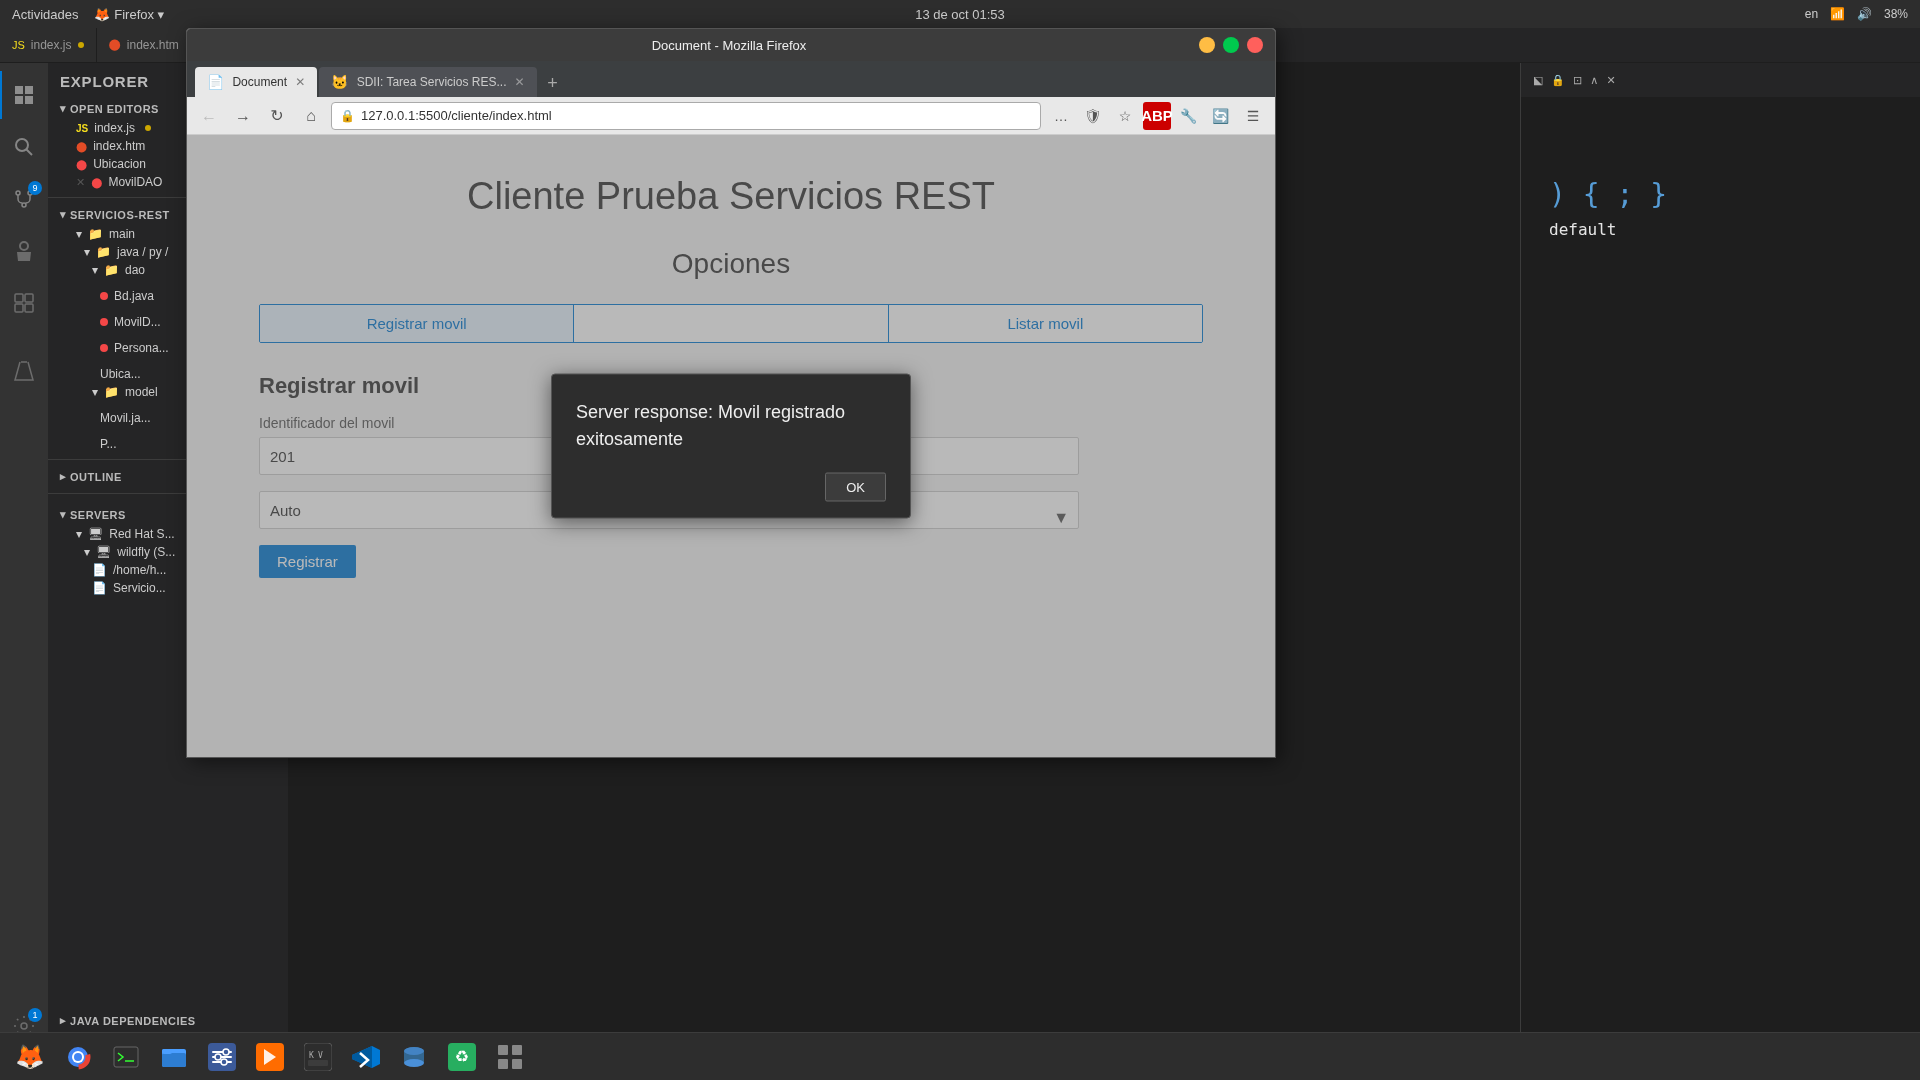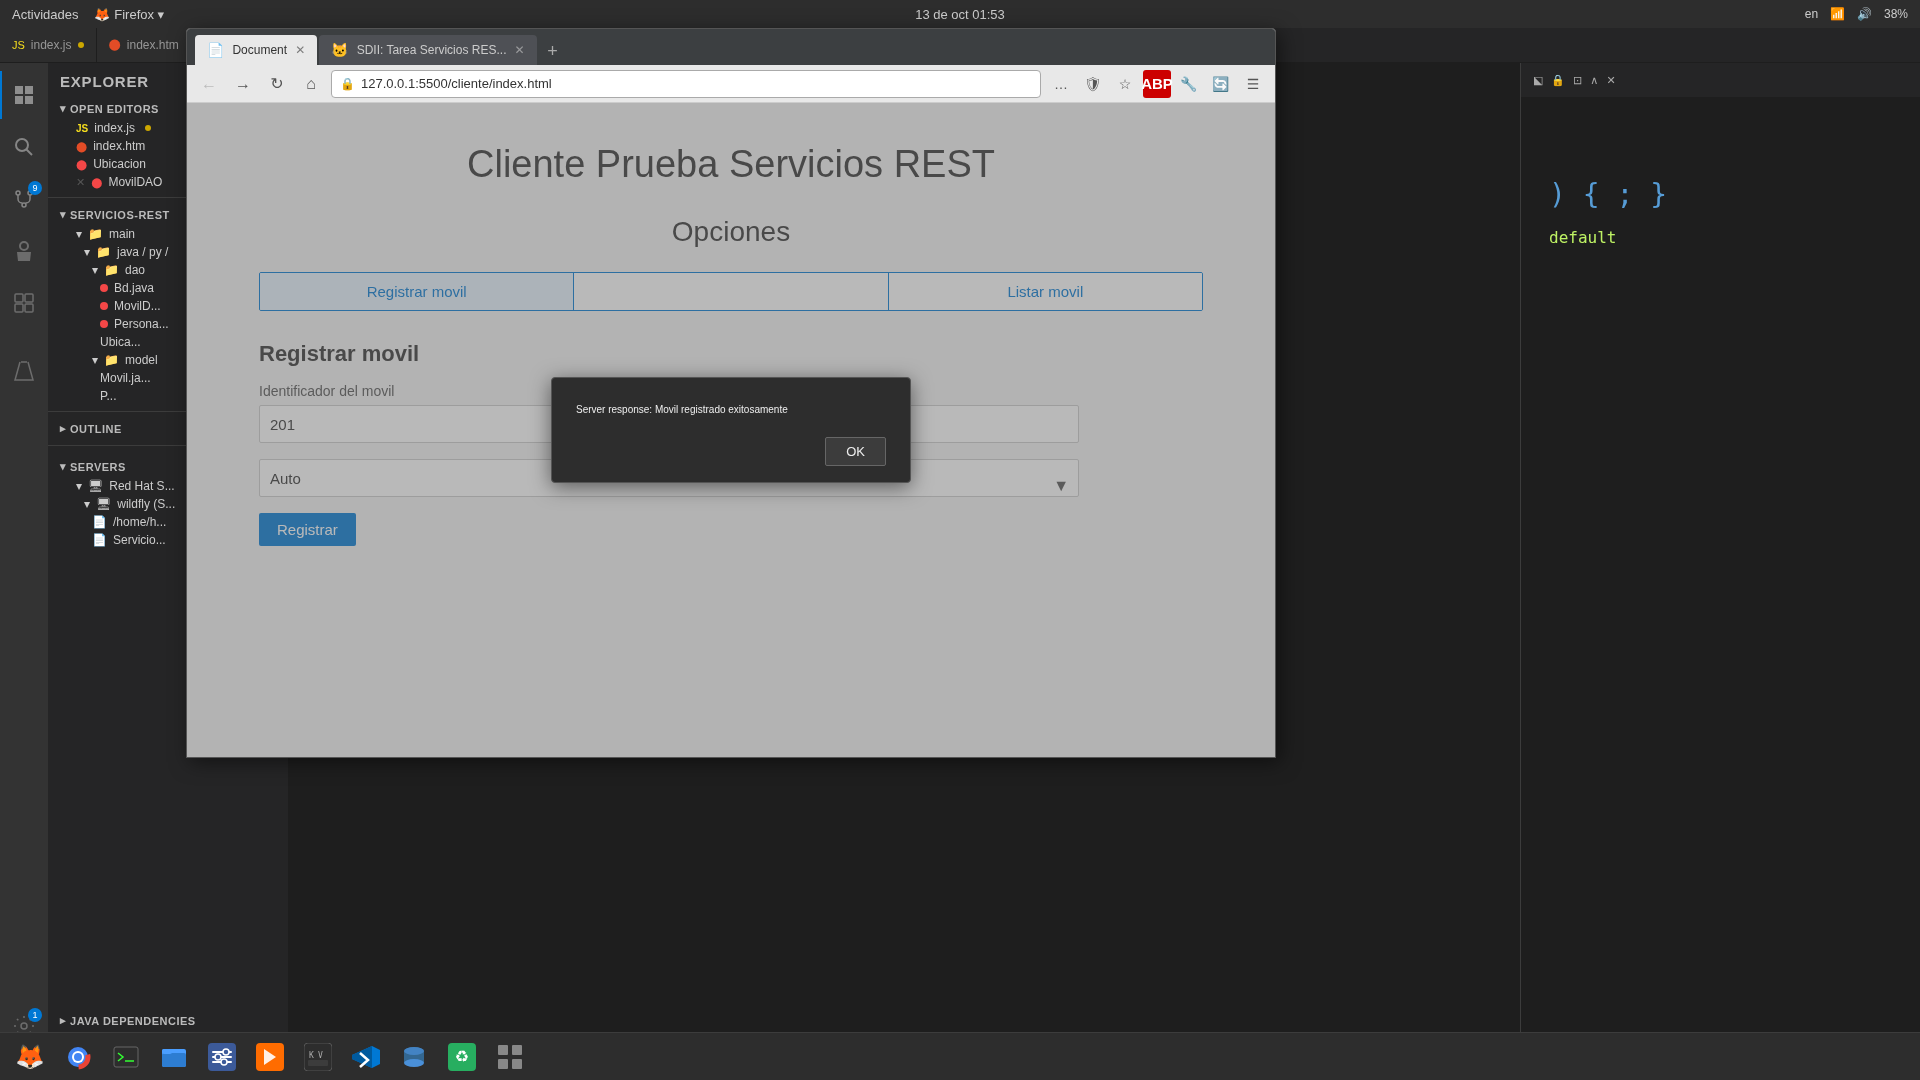--- a/index.html
+++ b/index.html
@@ -168,21 +168,21 @@
       align-items: center;
       gap: 6px;
       color: #cccccc;
       white-space: nowrap;
       overflow: hidden;
       text-overflow: ellipsis;
     }
     .sidebar-item.indent1 { padding-left: 28px; }
     .sidebar-item.indent2 { padding-left: 36px; }
     .sidebar-item.indent3 { padding-left: 44px; }
-    .sidebar-item.indent4 { padding-left: 52px; }
+    .sidebar-item.indent4 { padding-left: 52px; margin-top: 8px; }
     .sidebar-item .dot {
       width: 8px;
       height: 8px;
       border-radius: 50%;
       flex-shrink: 0;
     }
     .dot-red { background: #f44747; }
     .sidebar-divider {
       height: 1px;
       background: #3c3c3c;
@@ -541,21 +541,21 @@
       transform: translate(-50%, -50%);
       width: 360px;
       background: #2d2d2d;
       border: 1px solid #555;
       border-radius: 4px;
       padding: 24px 24px 16px;
       z-index: 10;
       box-shadow: 0 4px 20px rgba(0,0,0,0.5);
     }
     .alert-message {
-      font-size: 10px;
+      font-size: 18px;
       color: #eee;
       margin-bottom: 20px;
       line-height: 1.5;
     }
     .alert-buttons {
       display: flex;
       justify-content: flex-end;
     }
     .alert-ok-btn {
       background: #3c3c3c;
@@ -800,21 +800,21 @@
           <span style="cursor:pointer;">🔒</span>
           <span style="cursor:pointer;">⊡</span>
           <span style="cursor:pointer;">∧</span>
           <span style="cursor:pointer;">✕</span>
         </div>
       </div>
       <div class="right-panel-content">
         <div class="right-code-line" style="color:#569cd6;font-size:28px;margin-top:80px;margin-left:20px;">
           ) { ; }
         </div>
-        <div style="color:#bef264;font-size:16px;margin-top:24px;margin-left:20px;">
+        <div style="color:#e5e5e5;font-size:16px;margin-top:16px;margin-left:20px;">
           default
         </div>
       </div>
     </div>
   </div>
 
   <div class="vscode-statusbar">
     <div class="statusbar-left">
       <span style="display:flex;align-items:center;gap:4px;">
         <svg width="14" height="14" viewBox="0 0 16 16" fill="white">
@@ -842,20 +842,29 @@
         <span>✓</span>
         <span>Port : 5500</span>
       </span>
       <span>🔔</span>
     </div>
   </div>
 </div>
 
 <div class="firefox-window">
 
+  <div class="ff-titlebar">
+    <div style="width:60px;"></div>
+    <div class="ff-title">Document - Mozilla Firefox</div>
+    <div class="ff-win-controls">
+      <div class="ff-win-btn ff-btn-min">−</div>
+      <div class="ff-win-btn ff-btn-max">□</div>
+      <div class="ff-win-btn ff-btn-close">✕</div>
+    </div>
+  </div>
 
   <div class="ff-tabbar">
     <div class="ff-tab active">
       <span class="ff-tab-favicon">📄</span>
       <span>Document</span>
       <span class="ff-tab-close">✕</span>
     </div>
     <div class="ff-tab">
       <span class="ff-tab-favicon">🐱</span>
       <span>SDII: Tarea Servicios RES...</span>

